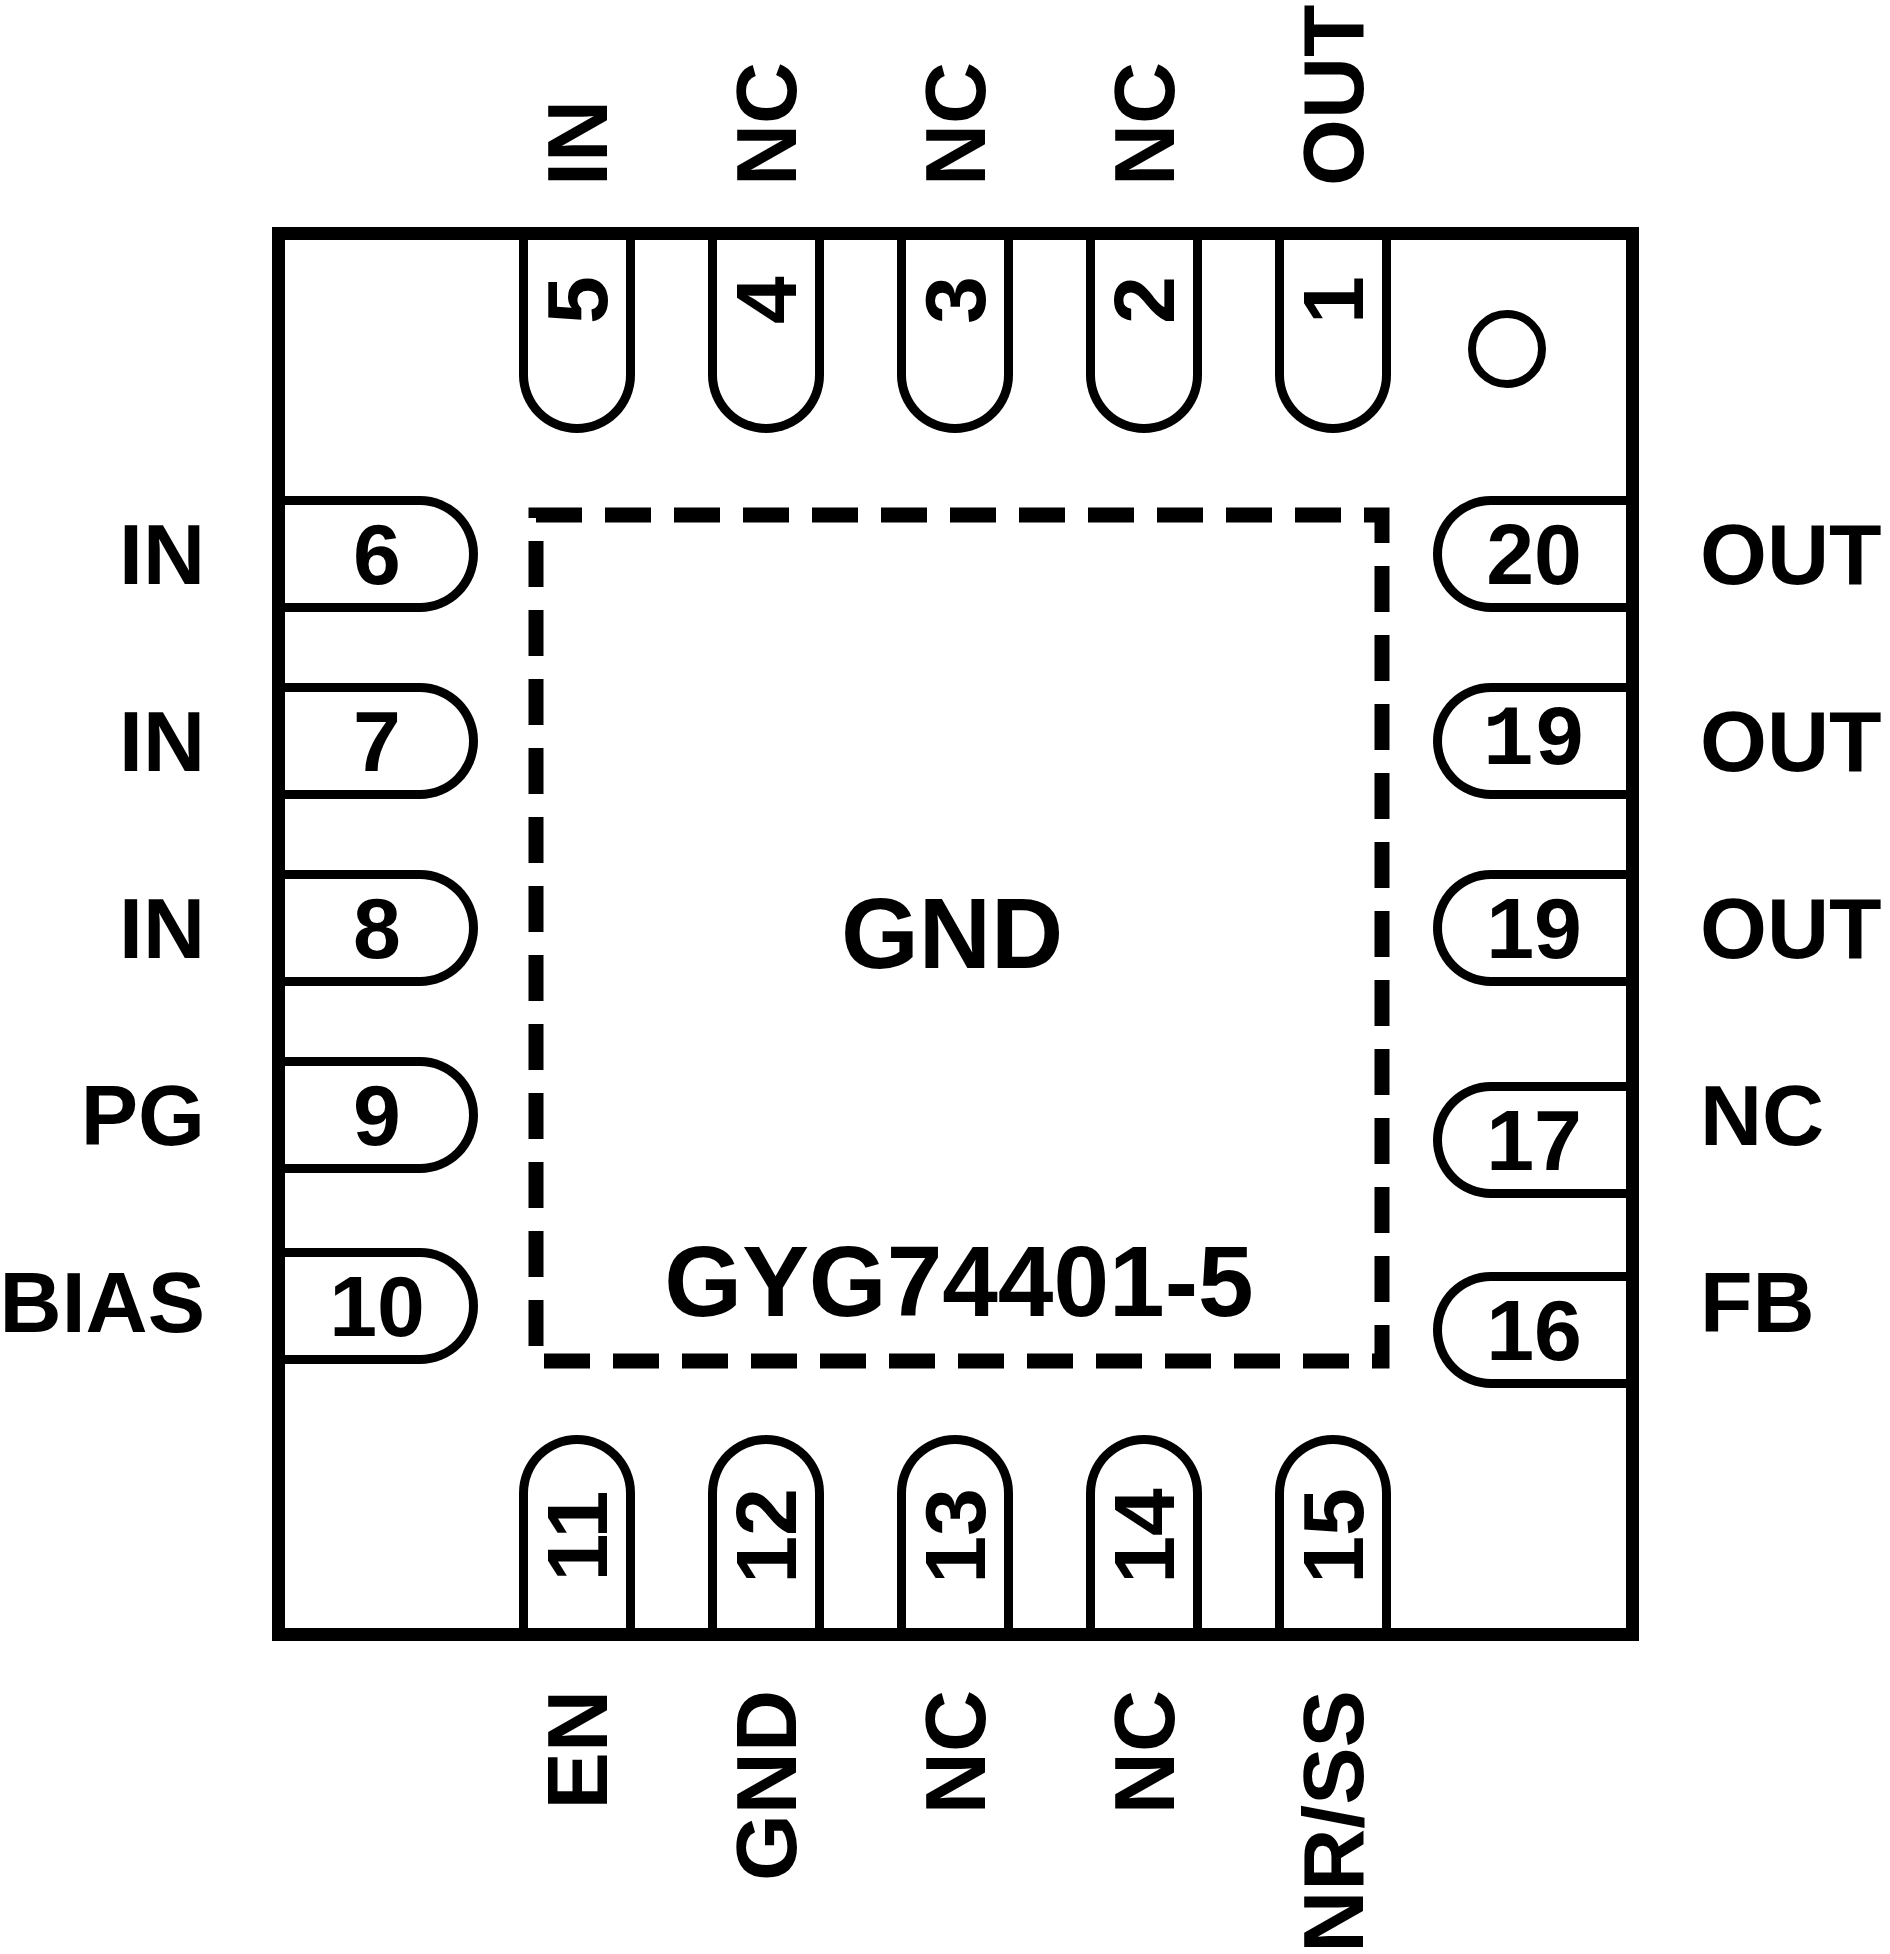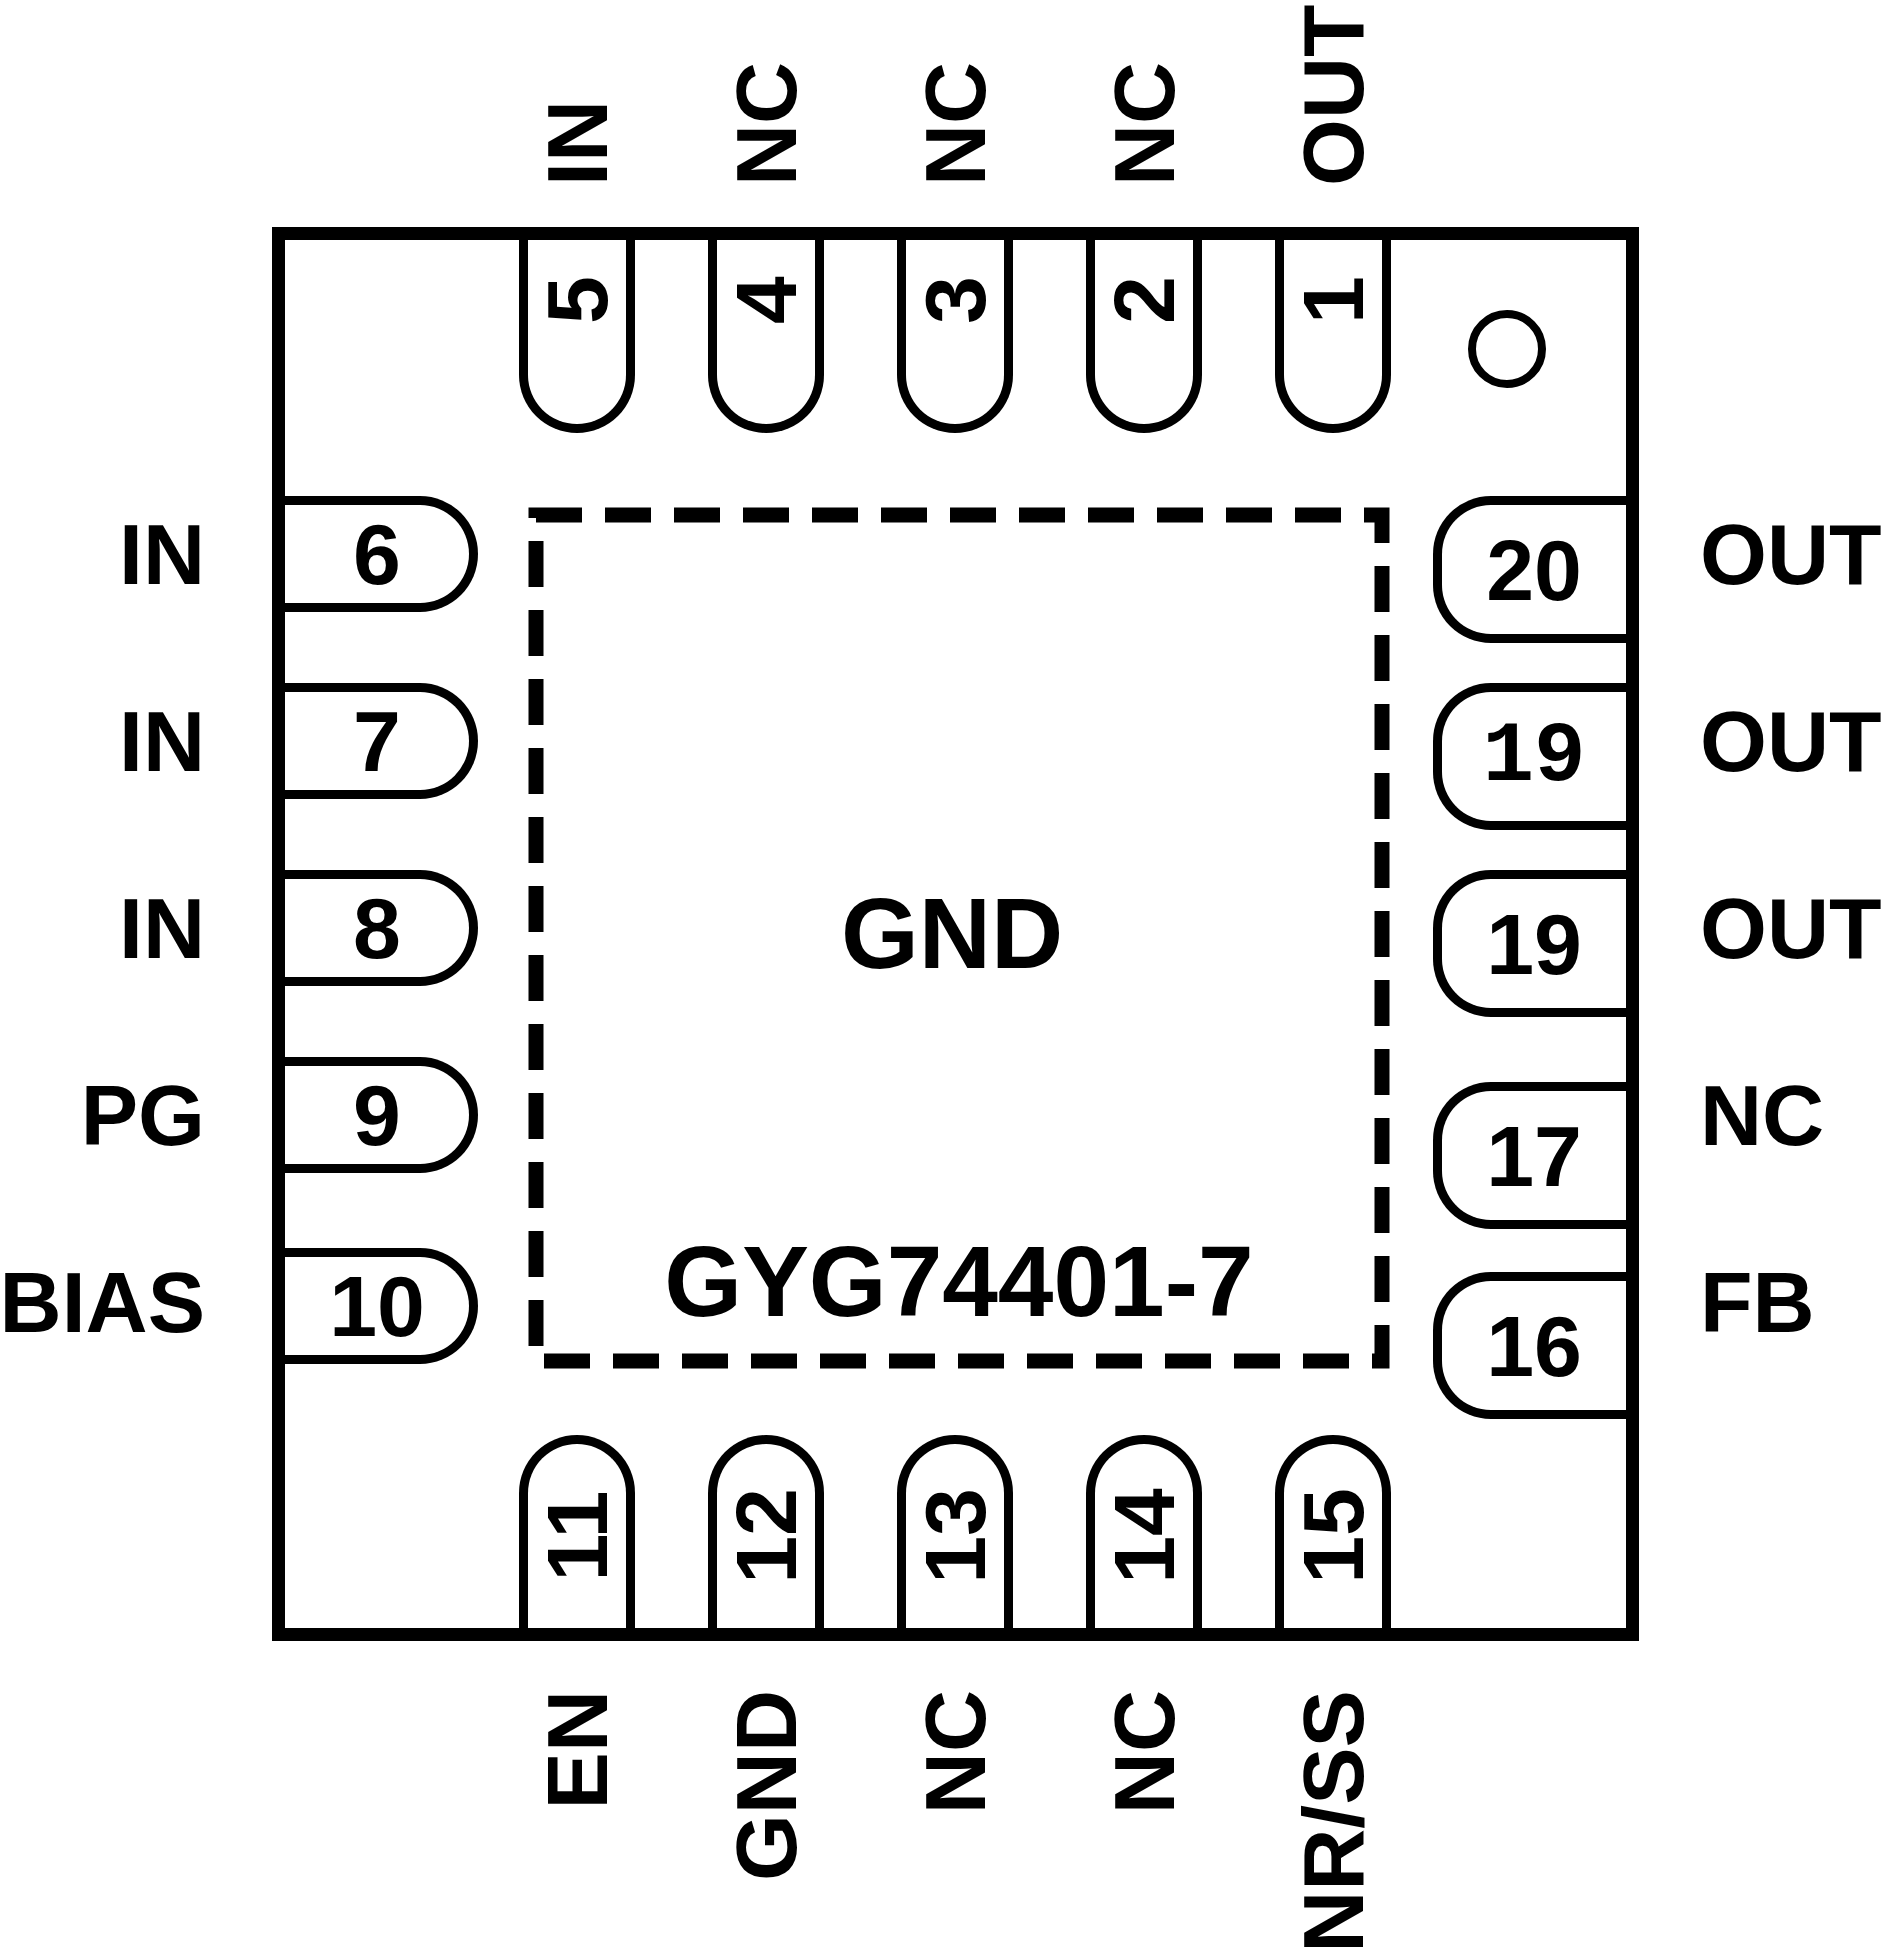--- a/index.html
+++ b/index.html
@@ -41,21 +41,21 @@
     box-sizing: border-box;
     background: var(--bg);
     border: 9px solid var(--line);
     display: flex;
     align-items: center;
     justify-content: center;
   }
   .pin-top    { width: 116px; height: 193px; border-top: none;    border-radius: 0 0 58px 58px; align-items: flex-start; }
   .pin-bottom { width: 116px; height: 193px; border-bottom: none; border-radius: 58px 58px 0 0; }
   .pin-left   { width: 193px; height: 116px; border-left: none;   border-radius: 0 58px 58px 0; }
-  .pin-right  { width: 193px; height: 147px; border-right: none;  border-radius: 58px 0 0 58px; }
+  .pin-right  { width: 193px; height: 116px; border-right: none;  border-radius: 58px 0 0 58px; }
   .num {
     font-size: 86px;
     font-weight: bold;
     line-height: 100px;
     white-space: nowrap;
   }
   .pin-top .num, .pin-bottom .num { transform: rotate(-90deg); }
   .pin-top .num { margin-top: 10px; }
   
   .label {
@@ -99,21 +99,21 @@
 <div id="canvas">
 
   <div class="pkg"></div>
 
   <svg class="pad-svg" width="872" height="872" viewBox="0 0 872 872">
     <rect x="13" y="13" width="846" height="846" fill="none" stroke="#000000" stroke-width="15" stroke-dasharray="46 23"></rect>
   </svg>
 
   <div class="center-label" id="pad-label">GND</div>
 
-  <div class="center-label" id="part-label">GYG74401-7</div>
+  <div class="center-label" id="part-label">GYG74401-5</div>
 
   <div class="pin1-dot"></div>
 
   <div id="pins-and-labels">
       <div class="pin pin-top" style="left: 519px; top: 240px;">
         <span class="num">5</span>
       </div>
       <div class="label label-top" style="left: 377px; top: -69px;">IN</div>
       <div class="pin pin-bottom" style="left: 519px; top: 1435px;">
         <span class="num">11</span>

